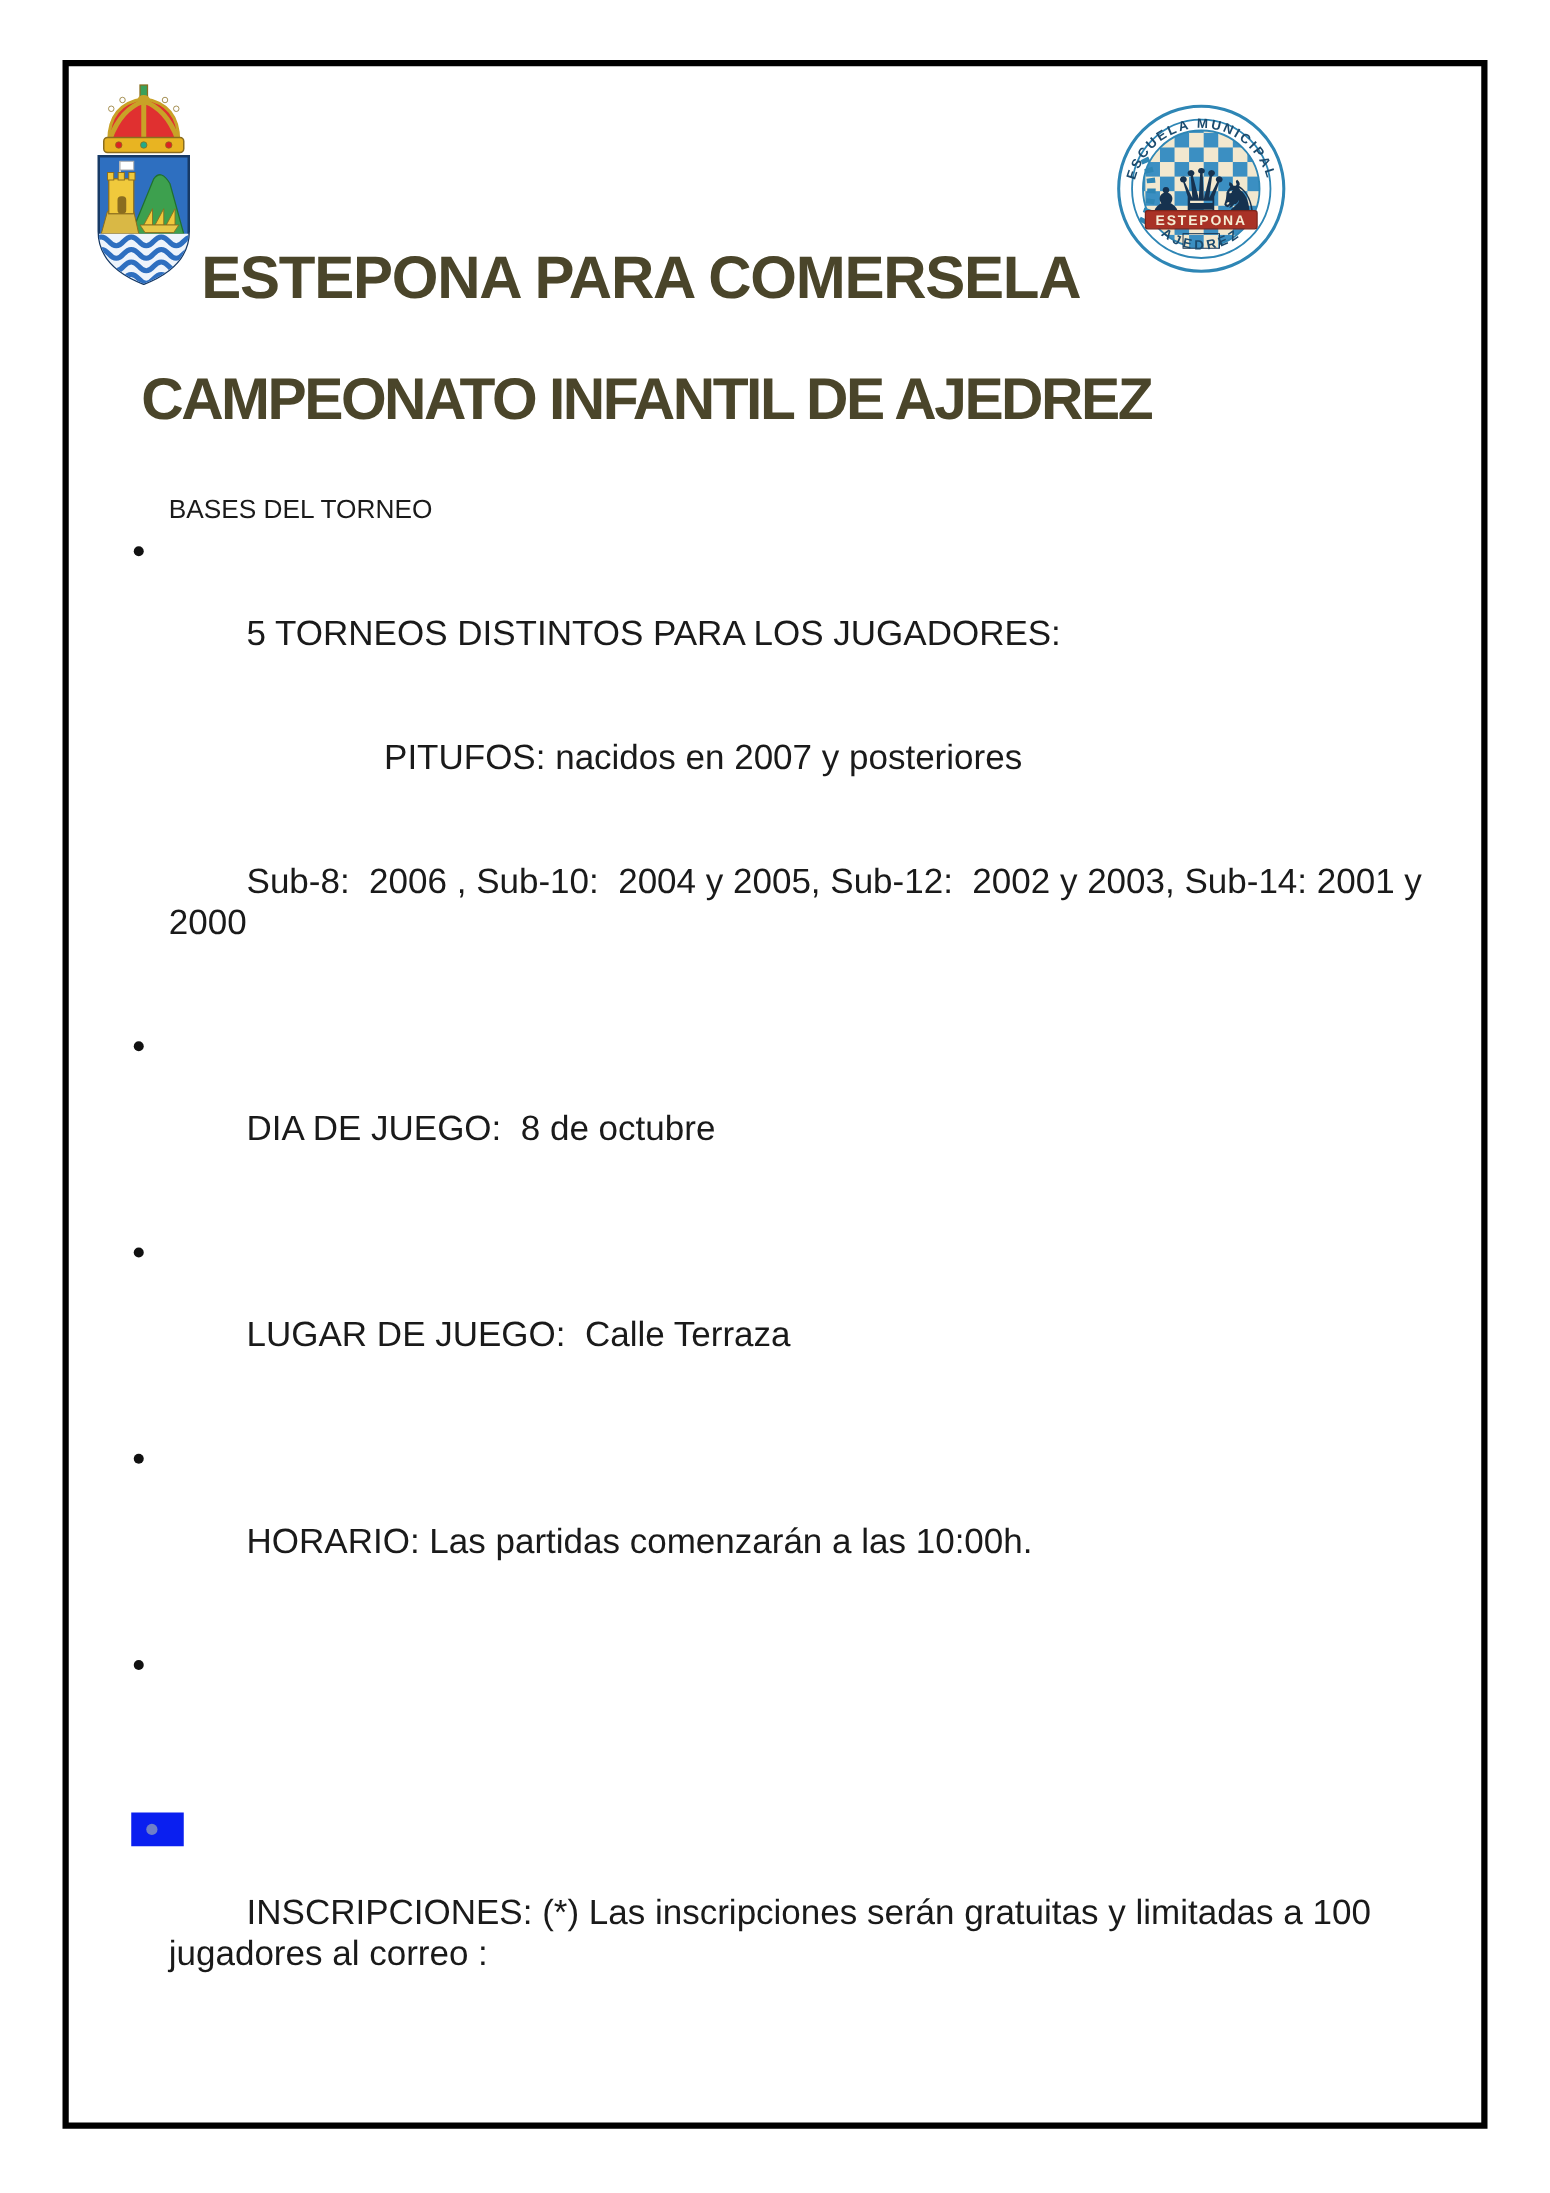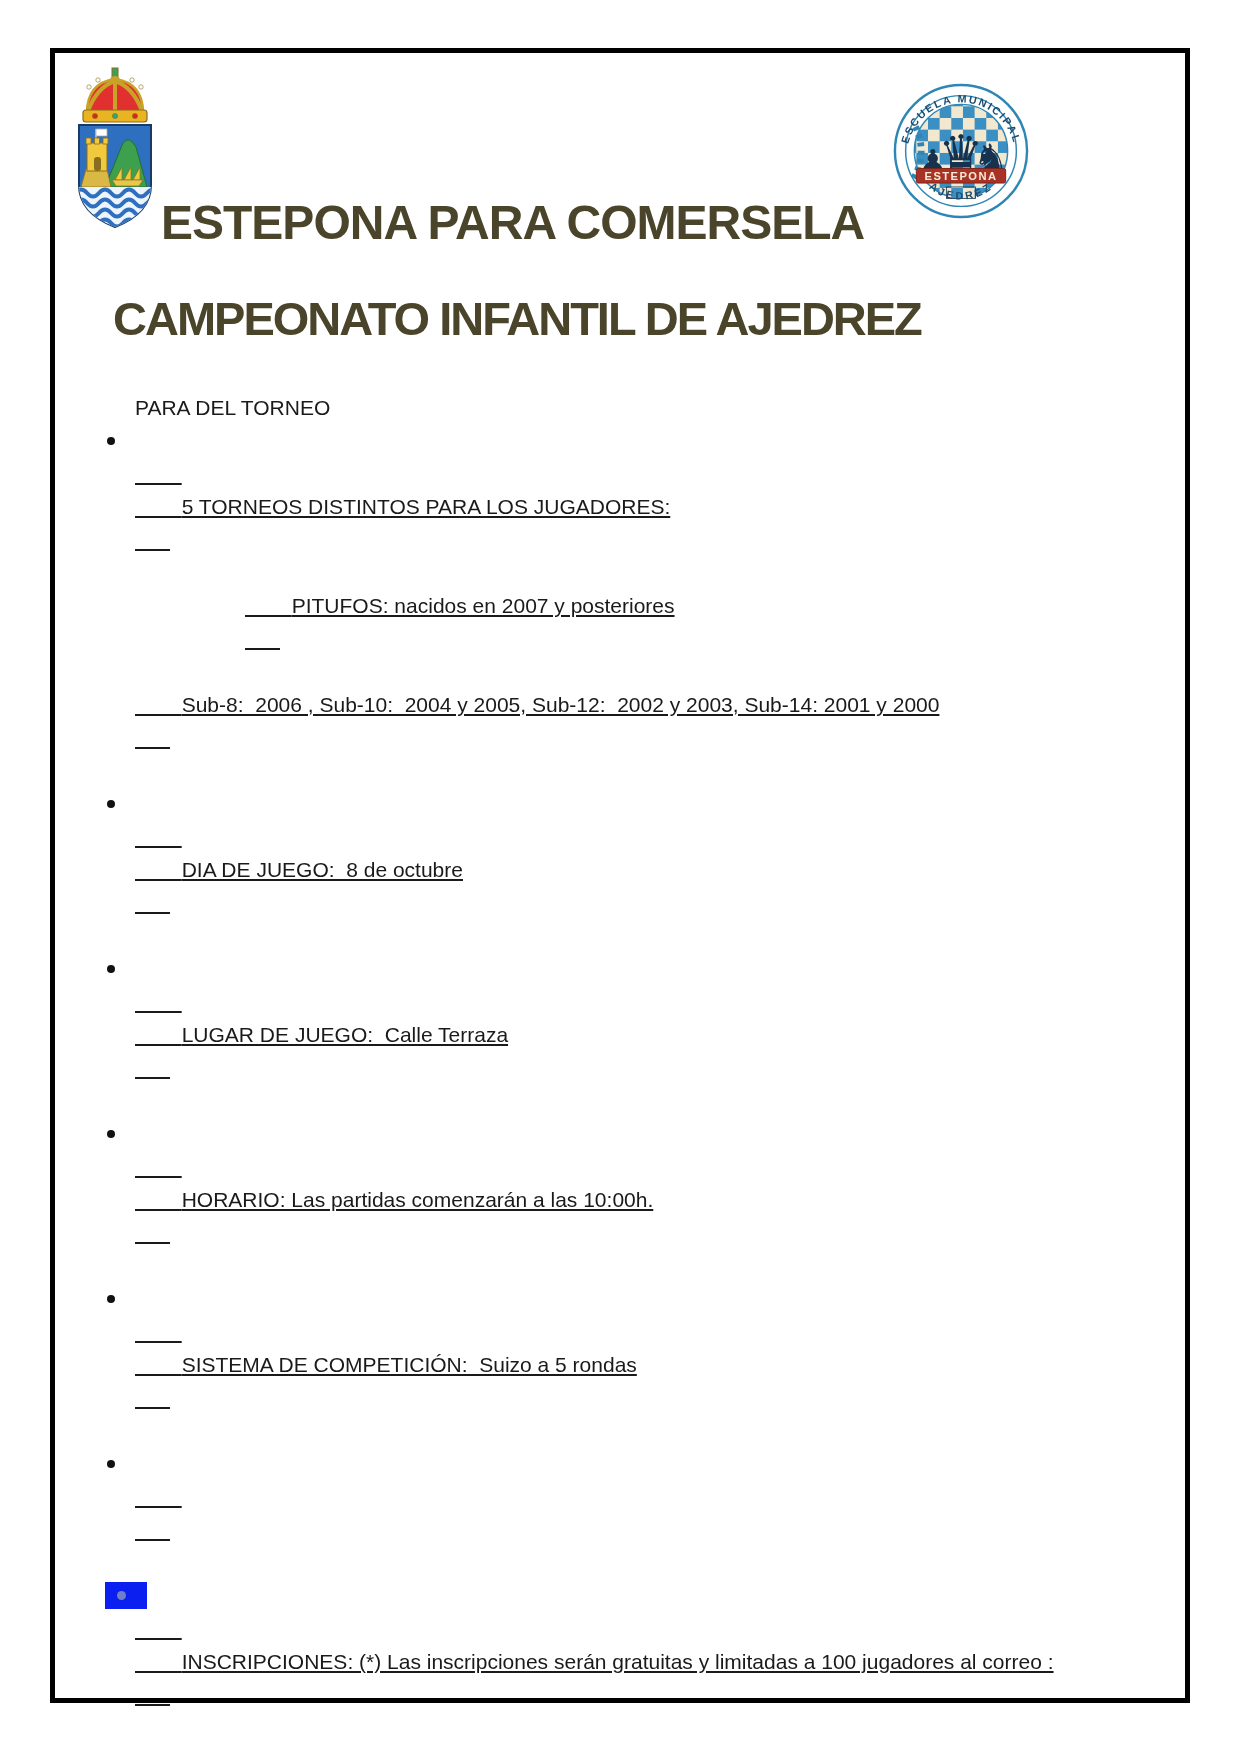--- a/index.html
+++ b/index.html
@@ -20,21 +20,21 @@
     white-space:nowrap;
   }
   h2.heading {
     position:absolute; left:58px; top:242px; margin:0;
     font-size:47px; font-weight:bold; letter-spacing:-2px; color:#4a452a; line-height:1;
     white-space:nowrap;
   }
   
   .body { position:absolute; left:0; top:330px; width:100%; box-sizing:border-box; padding:0 12px 0 14px; }
   .intro { padding-left:66px; font-size:21px; line-height:33px; margin-top:8px; white-space:pre-wrap; }
-  .row { position:relative; padding-left:66px; font-size:21px; line-height:33px; white-space:pre-wrap;text-decoration:underline; }
+  .row { position:relative; padding-left:66px; font-size:28px; line-height:33px; white-space:pre-wrap; }
   .row .dot {
     position:absolute; left:38px; top:13px; width:8px; height:8px;
     border-radius:50%; background:#111111;
   }
   .gap { margin-top:33px; }
   .ind1 { padding-left:176px; }
   .hl-box { position:absolute; left:36px; top:3px; width:42px; height:27px; background:#0a1ff0; }
   .hl-box .hl-dot {
     position:absolute; left:12px; top:9px; width:9px; height:9px;
     border-radius:50%; background:#6f7fc8;
@@ -116,21 +116,21 @@
       </text>
       <text font-size="11" font-weight="bold" fill="#1c4b6e" letter-spacing="3">
         <textPath href="#arcB" startOffset="50%" text-anchor="middle">AJEDREZ</textPath>
       </text>
     </svg>
 
     <h2 class="heading">CAMPEONATO INFANTIL DE AJEDREZ</h2>
 
     <div class="body">
 
-      <div class="intro">PARA DEL TORNEO</div>
+      <div class="intro">BASES DEL TORNEO</div>
 
       <div class="row">
         <span class="dot"></span>
         <span>5 TORNEOS DISTINTOS PARA LOS JUGADORES:</span>
       </div>
 
       <div class="row ind1">
         <span>PITUFOS: nacidos en 2007 y posteriores</span>
       </div>
 
@@ -146,24 +146,20 @@
       <div class="row gap">
         <span class="dot"></span>
         <span>LUGAR DE JUEGO:  Calle Terraza</span>
       </div>
 
       <div class="row gap">
         <span class="dot"></span>
         <span>HORARIO: Las partidas comenzarán a las 10:00h.</span>
       </div>
 
-      <div class="row gap">
-        <span class="dot"></span>
-        <span>SISTEMA DE COMPETICIÓN:  Suizo a 5 rondas</span>
-      </div>
 
       <div class="row gap">
         <span class="dot"></span>
       </div>
 
       <div class="row gap">
         <span class="hl-box">
           <span class="hl-dot"></span>
         </span>
         <span>INSCRIPCIONES: (*) Las inscripciones serán gratuitas y limitadas a 100 jugadores al correo :</span>

